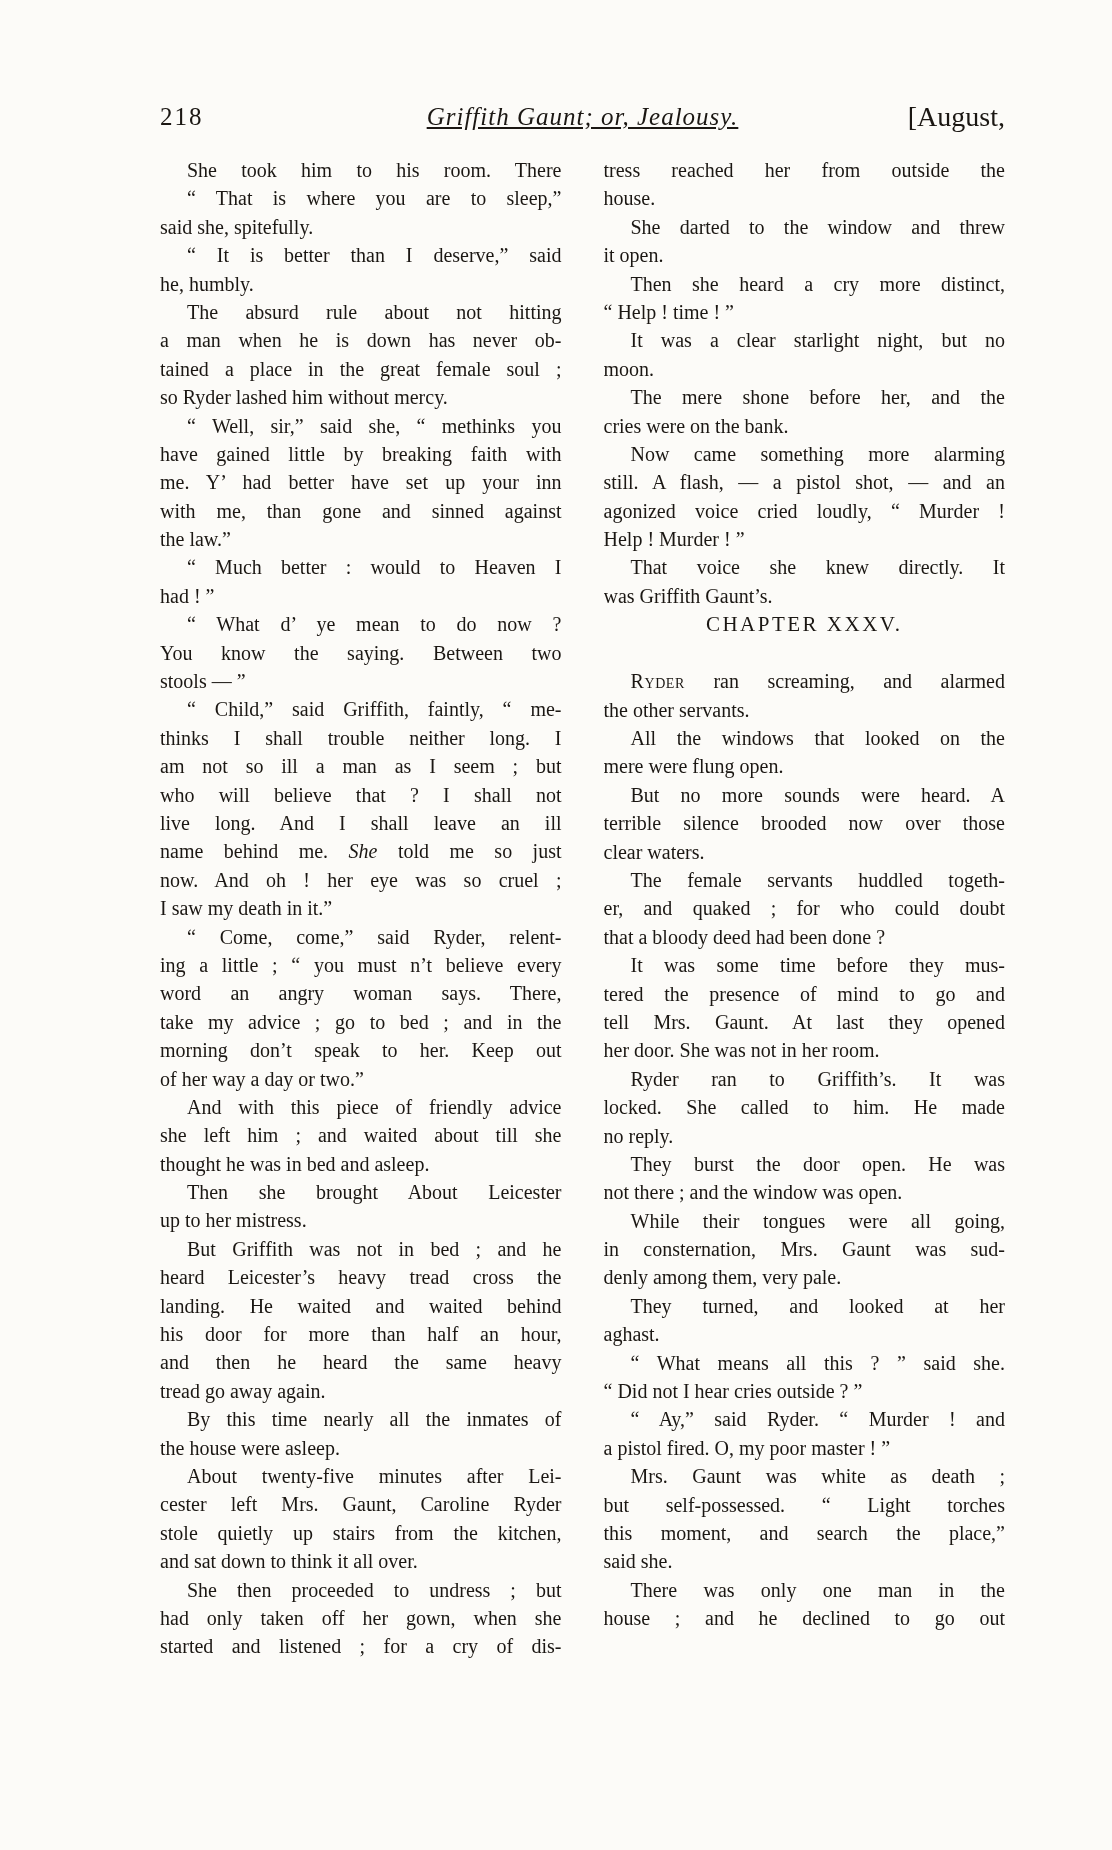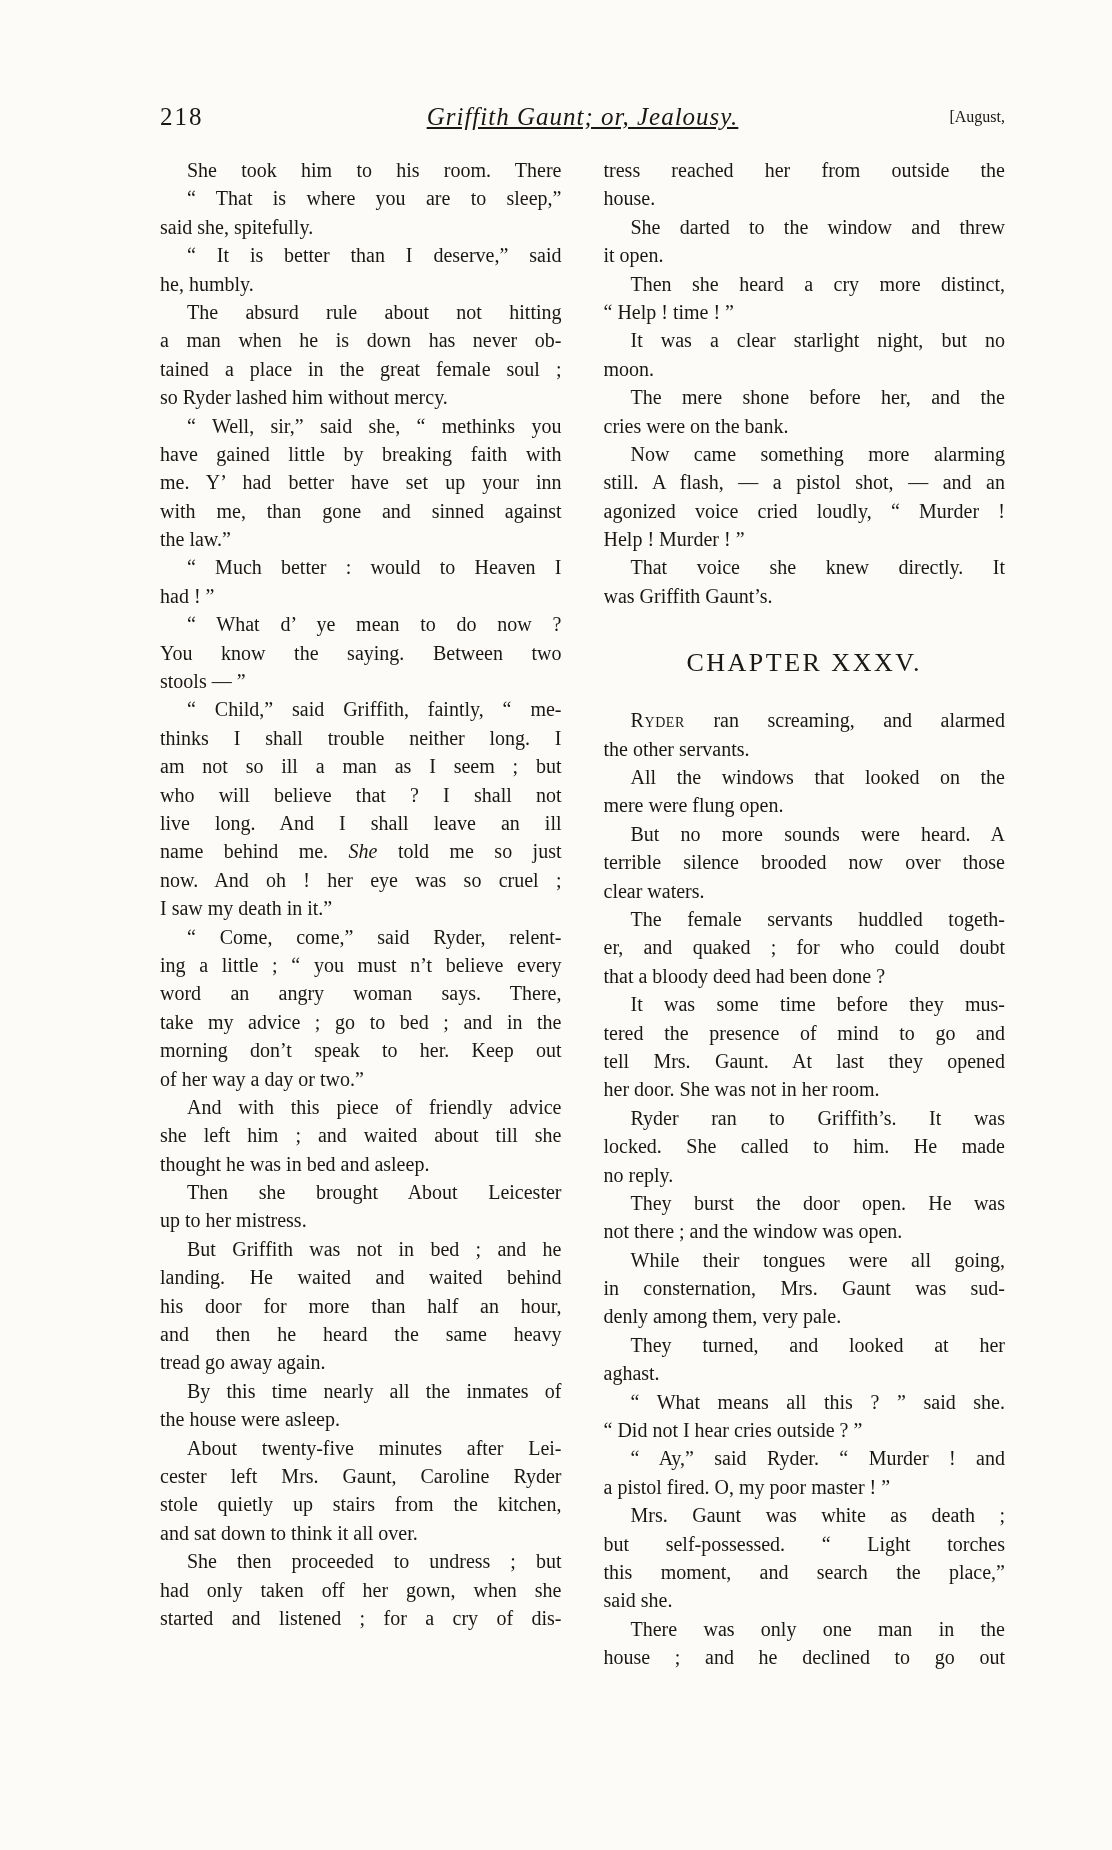--- a/index.html
+++ b/index.html
@@ -12,41 +12,41 @@
     color:#1b1713;
     overflow:hidden;
   }
   .running-head{
     position:absolute;top:100px;left:160px;width:845px;
     display:flex;align-items:center;
     font-size:25px;line-height:34px;
   }
   .page-num{width:170px;text-align:left;letter-spacing:2px;}
   .head-title{flex:1;text-align:center;font-style:italic;font-size:25px;letter-spacing:1px;text-decoration:underline;}
-  .issue{width:170px;text-align:right;font-size:16px;}
+  .issue{width:170px;text-align:right;font-size:28px;}
   .body-block{
     position:absolute;top:156px;left:160px;width:845px;
     display:flex;gap:42px;
   }
   .col{width:409px;}
   .line{
     height:28.4px;line-height:28.4px;
     font-size:20px;
     overflow:hidden;
     white-space:normal;
   }
   .just{text-align:justify;text-align-last:justify;}
   .ind{text-indent:27px;}
   .sc{font-variant:small-caps;letter-spacing:0.6px;}
   i{font-style:italic;}
   .chapter-heading{
-    margin-top:39px;margin-bottom:29px;
+    margin-bottom:29px;
     height:28px;line-height:28px;
     text-align:center;
-    font-size:26px;
+    font-size:21px;
     letter-spacing:2.5px;
   }
 </style>
 </head>
 <body>
 
 <div class="page">
 
   <div class="running-head">
     <span class="page-num">218</span>
@@ -88,20 +88,21 @@
         <div class="line just">word an angry woman says.  There,</div>
         <div class="line just">take my advice ; go to bed ; and in the</div>
         <div class="line just">morning don’t speak to her.  Keep out</div>
         <div class="line">of her way a day or two.”</div>
         <div class="line ind just">And with this piece of friendly advice</div>
         <div class="line just">she left him ; and waited about till she</div>
         <div class="line">thought he was in bed and asleep.</div>
         <div class="line ind just">Then she brought About Leicester</div>
         <div class="line">up to her mistress.</div>
         <div class="line ind just">But Griffith was not in bed ; and he</div>
+        <div class="line just">heard Leicester’s heavy tread cross the</div>
         <div class="line just">landing.  He waited and waited behind</div>
         <div class="line just">his door for more than half an hour,</div>
         <div class="line just">and then he heard the same heavy</div>
         <div class="line">tread go away again.</div>
         <div class="line ind just">By this time nearly all the inmates of</div>
         <div class="line">the house were asleep.</div>
         <div class="line ind just">About twenty-five minutes after Lei-</div>
         <div class="line just">cester left Mrs. Gaunt, Caroline Ryder</div>
         <div class="line just">stole quietly up stairs from the kitchen,</div>
         <div class="line">and sat down to think it all over.</div>

